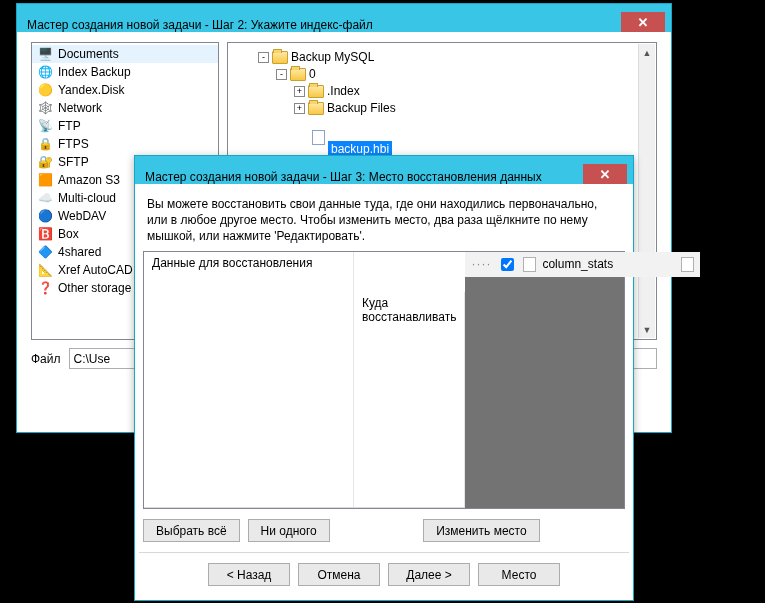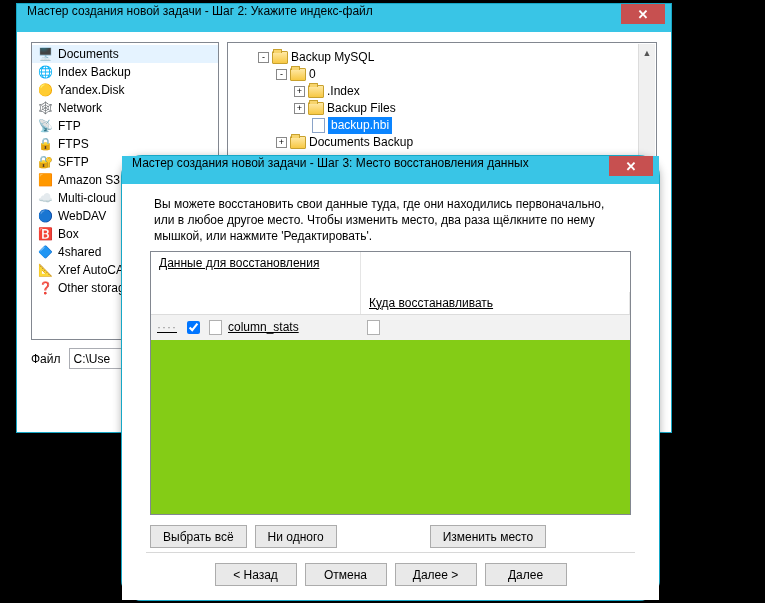--- a/index.html
+++ b/index.html
@@ -17,21 +17,21 @@
   .window {
     position: absolute;
     background: #fff;
     border: 1px solid #16a7c6;
     box-shadow: 0 2px 8px rgba(0,0,0,.3);
   }
   .titlebar {
     height: 28px;
     background: #39c5e6;
     display: flex;
-    align-items: flex-start;
+    align-items: flex-end;
     padding-left: 10px;
     color: #000;
     font-size: 12px;
   }
   .titlebar .title { flex: 1; }
   .close-btn {
     width: 44px;
     height: 20px;
     margin: 0 6px 0 0;
     background: #c75050;
@@ -119,21 +119,21 @@
     border-bottom:none;
     border-radius:1px 1px 0 0;
   }
   .file-icon {
     width: 13px; height: 15px;
     background:#fff;
     border:1px solid #8aa3c8;
     position: relative;
   }
   .sel-label {
-    background:#0a84ff; color:#fff; padding: 0 3px;
+    background:#0a84ff; color:#fff; padding: 0 3px; margin-top: 24px;
   }
   .vscroll {
     position: absolute; right:1px; top:1px; bottom:1px;
     width: 17px; background: #f0f0f0;
     border-left:1px solid #dcdcdc;
     display:flex; flex-direction:column;
   }
   .vscroll .arrow {
     height:17px; display:flex; align-items:center; justify-content:center;
     color:#555; font-size:9px; cursor:pointer;
@@ -148,29 +148,28 @@
   }
   .file-row input {
     flex:1; height:21px;
     border:1px solid #abadb3;
     padding: 0 4px;
     font-family: inherit;
     font-size: 12px;
   }
 
   
-  #winB { left: 121px; top: 155px; width: 539px; height: 446px; border-radius: 21px; }
-  #winB .win-body { padding: 10px 28px 14px; height: calc(100% - 28px); display:flex; flex-direction:column; }
+  #winB { left: 134px; top: 155px; width: 500px; height: 446px; }
+  #winB .win-body { padding: 10px 8px 14px; height: calc(100% - 28px); display:flex; flex-direction:column; }
   #winB .hint { margin: 2px 4px 6px; color:#000; line-height: 1.35; }
   #winB .grid {
     border: 1px solid #828790;
     flex:1;
-    display:flex; flex-direction:column;
-    background:#84cc16;
-    text-decoration:underline;
+    display:flex; flex-direction:row;
+    background:#737373;
   }
   .grid-head {
     display:flex; background:#fff;
     border-bottom:1px solid #dcdcdc;
   }
   .grid-head .col {
     padding: 4px 8px;
     border-right:1px solid #e5e5e5;
   }
   .col-a { width: 210px; }
@@ -194,21 +193,21 @@
     height: 23px;
     min-width: 82px;
     padding: 0 12px;
     background: #e9e9e9;
     border: 1px solid #acacac;
     cursor: pointer;
     font-family: inherit;
     font-size: 12px;
     display:inline-flex; align-items:center; justify-content:center;
   }
-  .sel-row { margin: 10px 0 0; display:flex; gap:8px; }
+  .sel-row { margin: 10px 0 6px; display:flex; gap:8px; }
   .sel-row .spacer { flex:1; }
   .hr { height:1px; background:#d8d8d8; margin: 4px -4px 10px; }
   .nav-row { display:flex; gap:8px; justify-content:center; }
 </style>
 </head>
 <body>
 
 <div class="window" id="winA">
   <div class="titlebar">
     <span class="title">Мастер создания новой задачи - Шаг 2: Укажите индекс-файл</span>
@@ -351,16 +350,16 @@
       <button class="btn">Ни одного</button>
       <div class="spacer"></div>
       <button class="btn" style="min-width:110px">Изменить место</button>
       <div class="spacer"></div>
     </div>
     <div class="hr"></div>
     <div class="nav-row">
       <button class="btn">&lt; Назад</button>
       <button class="btn">Отмена</button>
       <button class="btn">Далее &gt;</button>
-      <button class="btn">Далее</button>
+      <button class="btn">Место</button>
     </div>
   </div>
 </div>
 
 </body></html>

